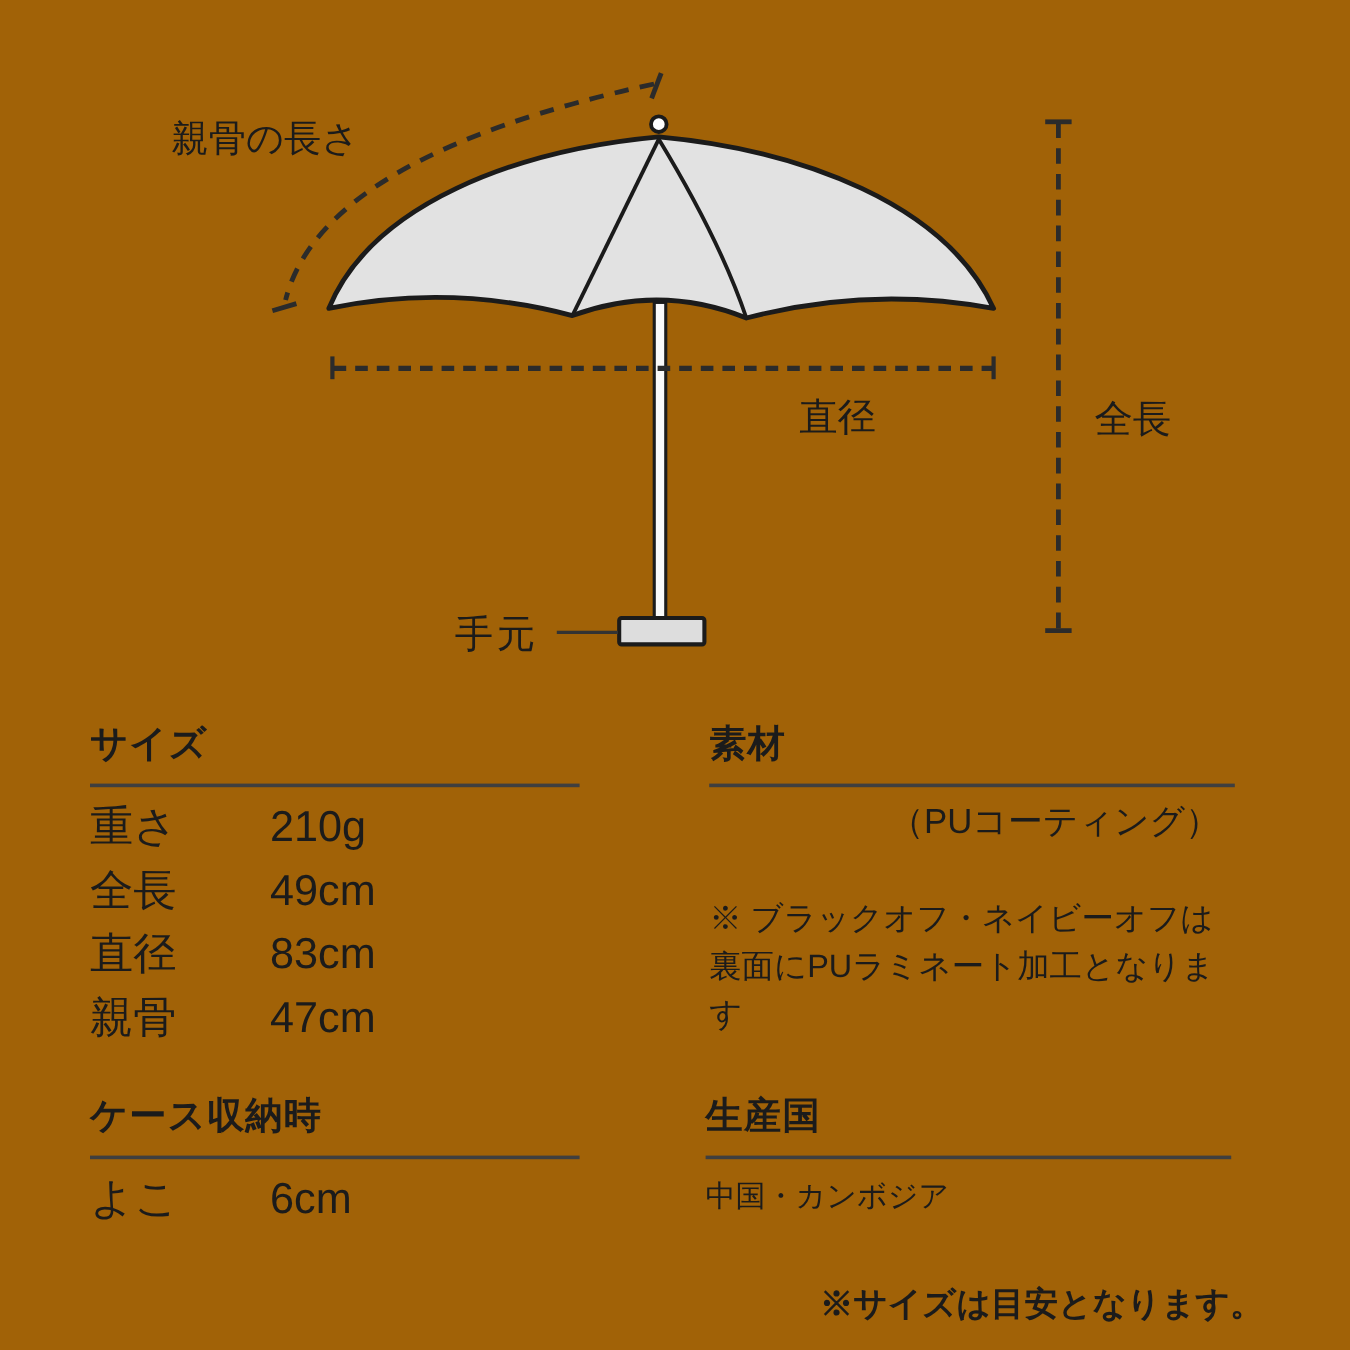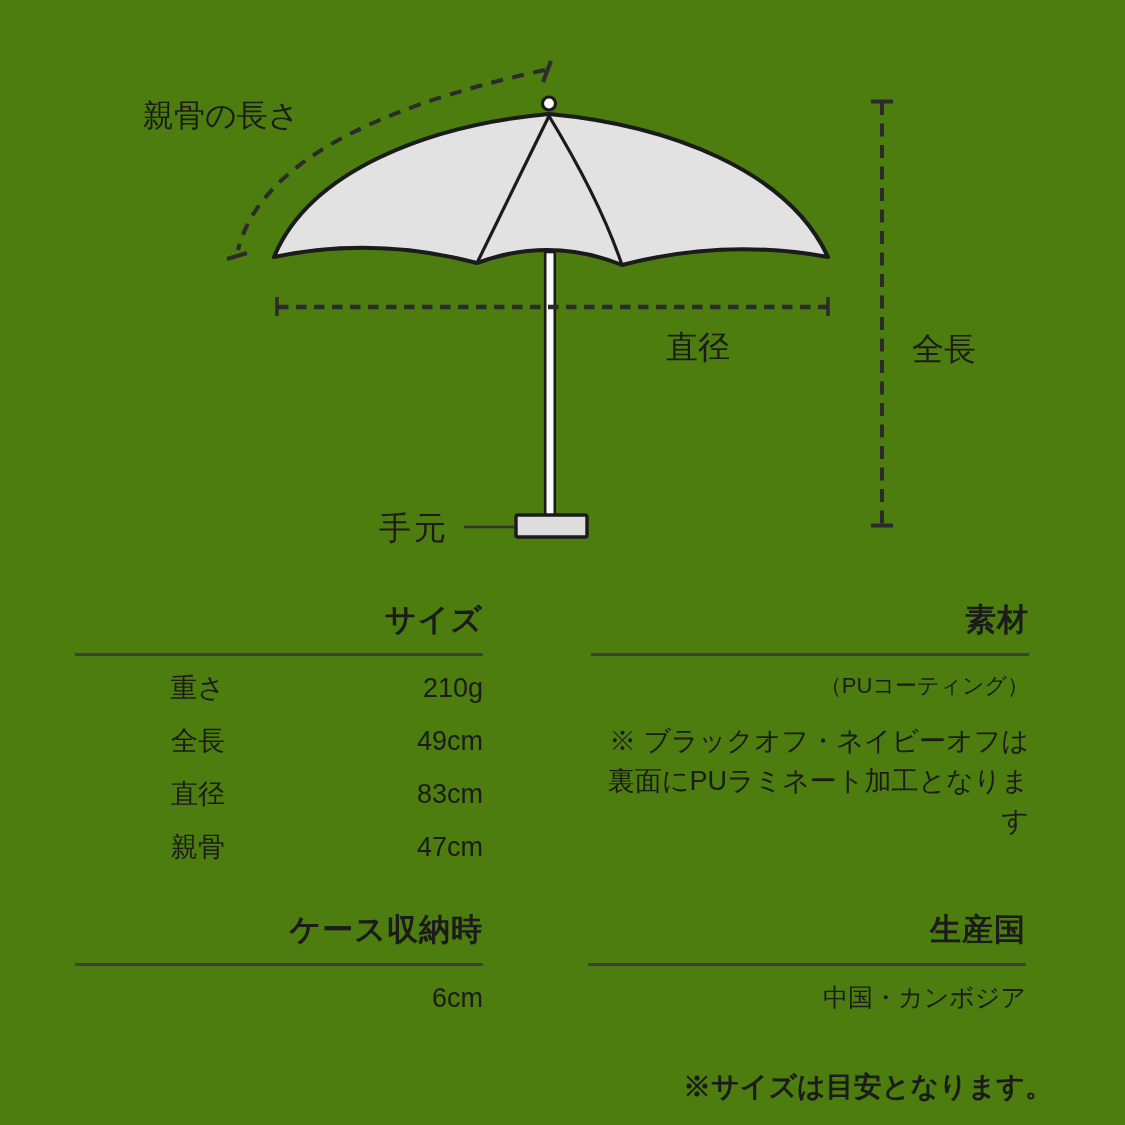--- a/index.html
+++ b/index.html
@@ -1,33 +1,33 @@
 <!DOCTYPE html>
 <html><head>
 <meta charset="utf-8">
 <style>
   html,body{margin:0;padding:0;background:#fff;}
   .stage{
-    position:relative;width:1125px;height:1125px;background:#4d7c0f;
+    position:relative;width:1125px;height:1125px;background:#a16207;
     font-family:"Liberation Sans",sans-serif;color:#1b1b1b;overflow:hidden;
   }
   .diagram-svg{position:absolute;left:0;top:0;}
   .svg-label{font-family:"Liberation Sans",sans-serif;font-weight:500;fill:#1b1b1b;}
 
-  .section{position:absolute;text-align:right;}
+  .section{position:absolute;}
   .sec-heading{font-size:31px;font-weight:700;line-height:38px;letter-spacing:1px;}
   .rule{height:3px;background:#3f3f3f;margin-top:14px;}
   .rows{margin-top:6px;}
-  .row{display:flex;height:53px;line-height:53px;font-size:27px;font-weight:500;gap:20px;}
+  .row{display:flex;height:53px;line-height:53px;font-size:36px;font-weight:500;}
   .row .lbl{flex:0 0 auto;}
   .left-col .lbl{width:150px;}
   .right-col .lbl{width:156px;}
   .row .val{flex:1 1 auto;}
-  .subline{height:47px;line-height:47px;font-size:22px;font-weight:500;}
-  .note{margin-top:12px;font-size:27px;font-weight:500;line-height:40px;}
+  .subline{height:47px;line-height:47px;font-size:29px;font-weight:500;margin-left:150px;}
+  .note{margin-top:36px;font-size:27px;font-weight:500;line-height:40px;}
   .country-row{height:50px;line-height:50px;font-size:25px;font-weight:500;margin-top:6px;}
   .footnote{position:absolute;top:1070px;right:72px;font-size:28px;font-weight:700;line-height:34px;}
 </style>
 </head>
 <body>
 
 <div class="stage">
 
   <svg class="diagram-svg" width="1125" height="580" viewBox="0 0 1125 580">
 
@@ -83,20 +83,21 @@
         <span class="val">47cm</span>
       </div>
     </div>
   </div>
 
   <div class="section left-col" style="left:75px;top:911px;width:408px">
     <div class="sec-heading">ケース収納時</div>
     <div class="rule"></div>
     <div class="rows">
       <div class="row">
+        <span class="lbl">よこ</span>
         <span class="val">6cm</span>
       </div>
     </div>
   </div>
 
   <div class="section right-col" style="left:591px;top:601px;width:438px">
     <div class="sec-heading">素材</div>
     <div class="rule"></div>
     <div class="rows">
       <div class="subline">（PUコーティング）</div>

